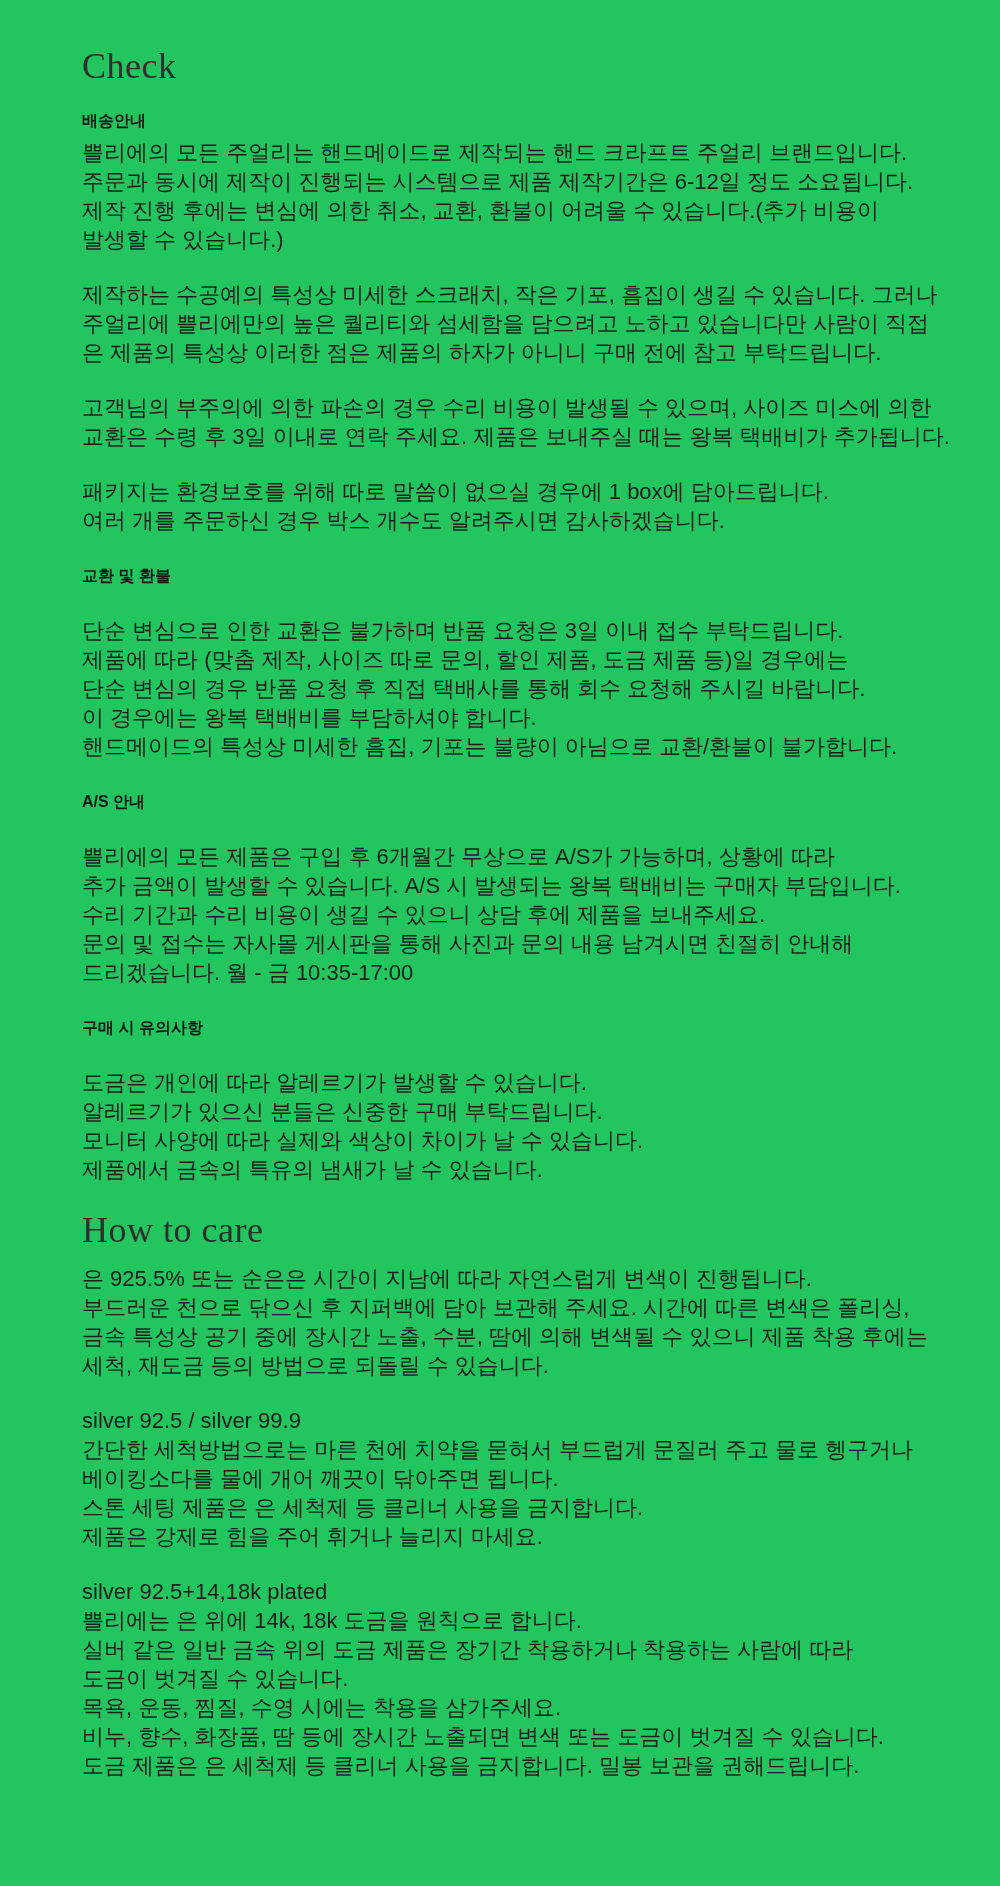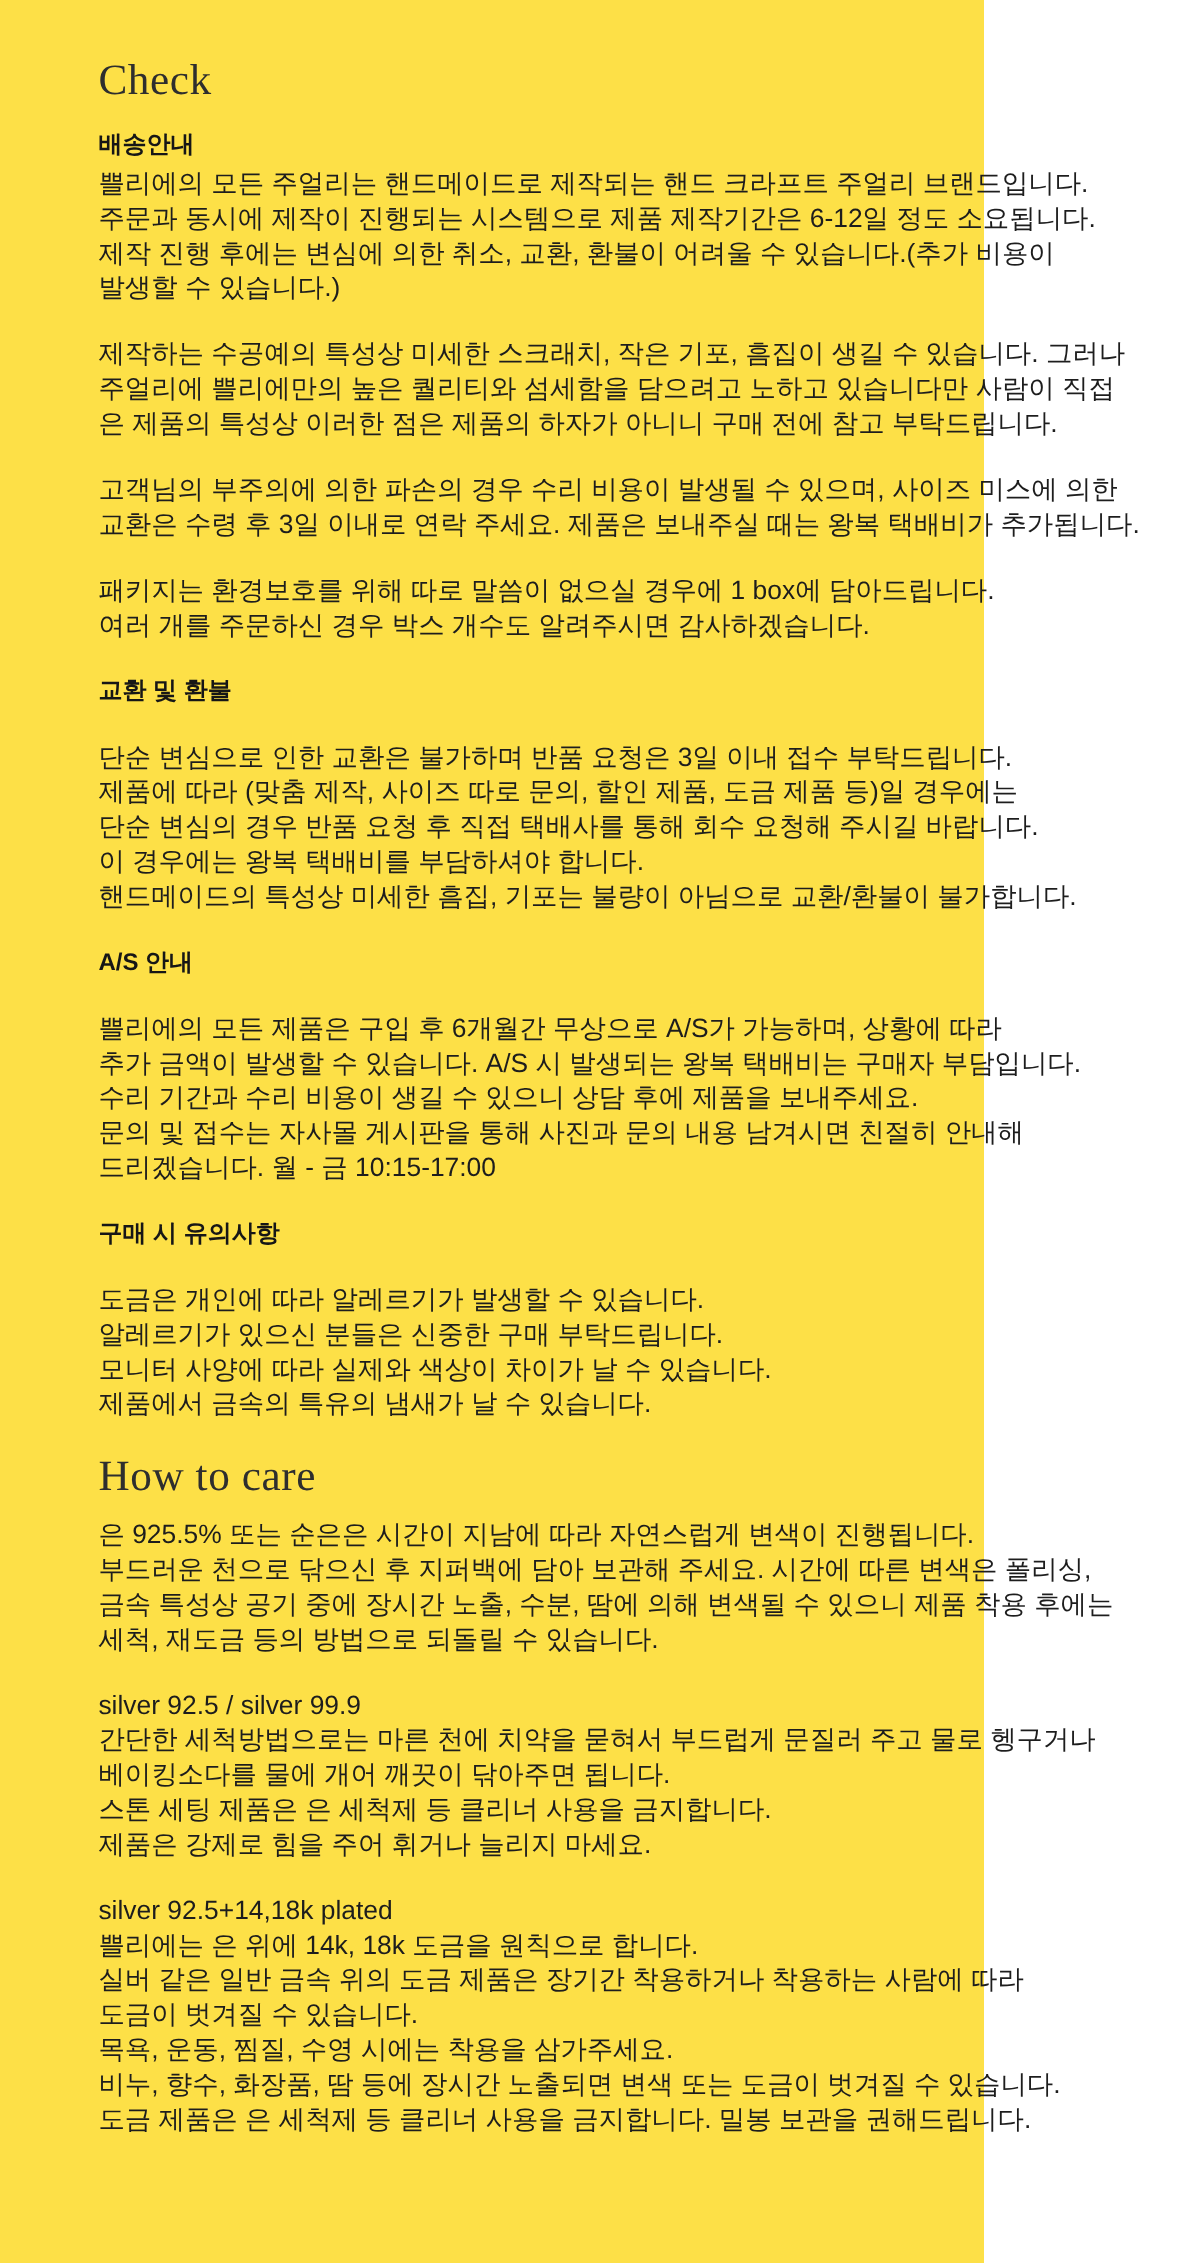--- a/index.html
+++ b/index.html
@@ -1,36 +1,36 @@
 <!DOCTYPE html>
 <html><head>
 <meta charset="utf-8">
 <style>
   * { box-sizing: border-box; }
   html, body { margin: 0; padding: 0; background: #ffffff; }
   .page {
-    width: 820px;
+    width: 1000px;
     min-height: 1886px;
-    background: #fde047;
+    background: #22c55e;
     color: #1d1d1d;
     font-family: "Liberation Sans", sans-serif;
     padding: 46px 58px 60px 82px;
   }
   .display-title {
     font-family: "Liberation Serif", serif;
     font-weight: 400;
     font-size: 36px;
     line-height: 40px;
     letter-spacing: 0.5px;
     color: #2e2e2e;
     margin: 0 0 20px 0;
   }
   .display-title.care { margin-top: 14px; margin-bottom: 14px; }
   .section-heading {
-    font-size: 20px;
+    font-size: 16px;
     font-weight: 700;
     line-height: 30px;
     color: #161616;
     margin: 0;
   }
   .section-heading.gap-after { margin-bottom: 25px; }
   .section-heading.tight-after { margin-bottom: 2px; }
   .para { margin: 0 0 26px 0; }
   .para:last-child { margin-bottom: 0; }
   .ln {
@@ -76,21 +76,21 @@
     <div class="ln">이 경우에는 왕복 택배비를 부담하셔야 합니다.</div>
     <div class="ln">핸드메이드의 특성상 미세한 흠집, 기포는 불량이 아님으로 교환/환불이 불가합니다.</div>
   </div>
 
   <h2 class="section-heading gap-after">A/S 안내</h2>
   <div class="para">
     <div class="ln">쁠리에의 모든 제품은 구입 후 6개월간 무상으로 A/S가 가능하며, 상황에 따라</div>
     <div class="ln">추가 금액이 발생할 수 있습니다. A/S 시 발생되는 왕복 택배비는 구매자 부담입니다.</div>
     <div class="ln">수리 기간과 수리 비용이 생길 수 있으니 상담 후에 제품을 보내주세요.</div>
     <div class="ln">문의 및 접수는 자사몰 게시판을 통해 사진과 문의 내용 남겨시면 친절히 안내해</div>
-    <div class="ln">드리겠습니다. 월 - 금 10:15-17:00</div>
+    <div class="ln">드리겠습니다. 월 - 금 10:35-17:00</div>
   </div>
 
   <h2 class="section-heading gap-after">구매 시 유의사항</h2>
   <div class="para">
     <div class="ln">도금은 개인에 따라 알레르기가 발생할 수 있습니다.</div>
     <div class="ln">알레르기가 있으신 분들은 신중한 구매 부탁드립니다.</div>
     <div class="ln">모니터 사양에 따라 실제와 색상이 차이가 날 수 있습니다.</div>
     <div class="ln">제품에서 금속의 특유의 냄새가 날 수 있습니다.</div>
   </div>
 

